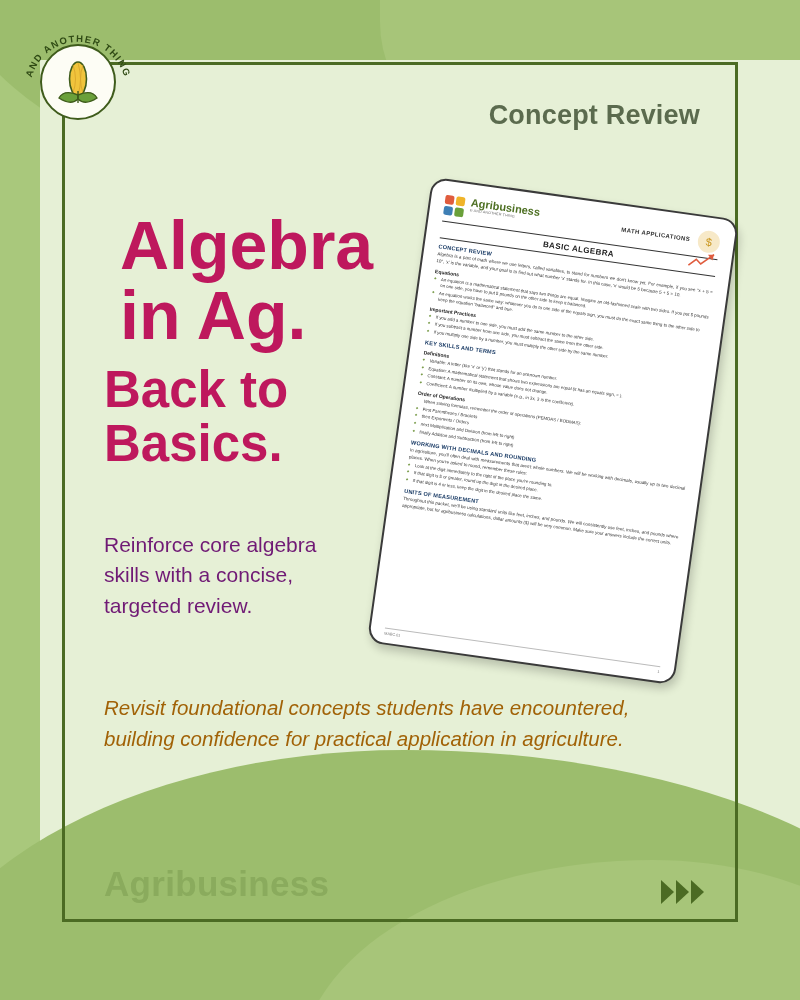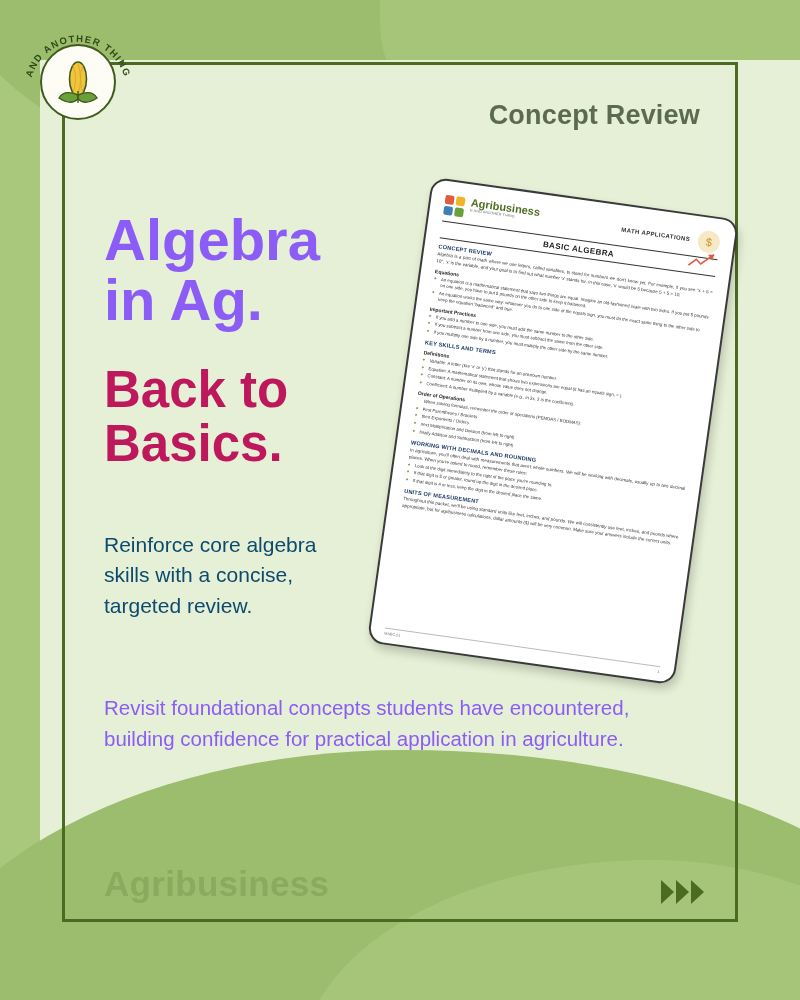--- a/index.html
+++ b/index.html
@@ -106,55 +106,56 @@
     top: 100px; right: 100px;
     font-size: 27px;
     font-weight: bold;
     color: #5b6b4e;
     letter-spacing: 0.2px;
     z-index: 4;
   }
   
   .headline-1 {
     position: absolute;
-    top: 210px; left: 104px;
+    top: 210px; left: 120px;
     width: 280px;
-    font-size: 58px;
+    font-size: 68px;
     line-height: 1.03;
     font-weight: bold;
-    color: #8b5cf6;
+    color: #be185d;
     z-index: 4;
   }
   .headline-2 {
     position: absolute;
     top: 363px; left: 104px;
     width: 300px;
     font-size: 51px;
     line-height: 1.06;
     font-weight: bold;
     color: #be185d;
     z-index: 4;
   }
   .sub-1 {
     position: absolute;
     top: 530px; left: 104px;
     width: 260px;
     font-size: 21px;
     line-height: 1.45;
-    color: #0c4a6e;
+    color: #701a75;
     z-index: 4;
   }
   .sub-2 {
     position: absolute;
     top: 693px; left: 104px;
     width: 600px;
     font-size: 20.5px;
     line-height: 1.5;
-    color: #8b5cf6;
-    z-index: 4;
+    color: #a16207;
+    z-index: 4;
+    font-style: italic;
   }
   .brand-footer {
     position: absolute;
     bottom: 96px; left: 104px;
     font-size: 35px;
     font-weight: bold;
     color: #8aab5d;
     letter-spacing: 0.3px;
     z-index: 4;
   }

